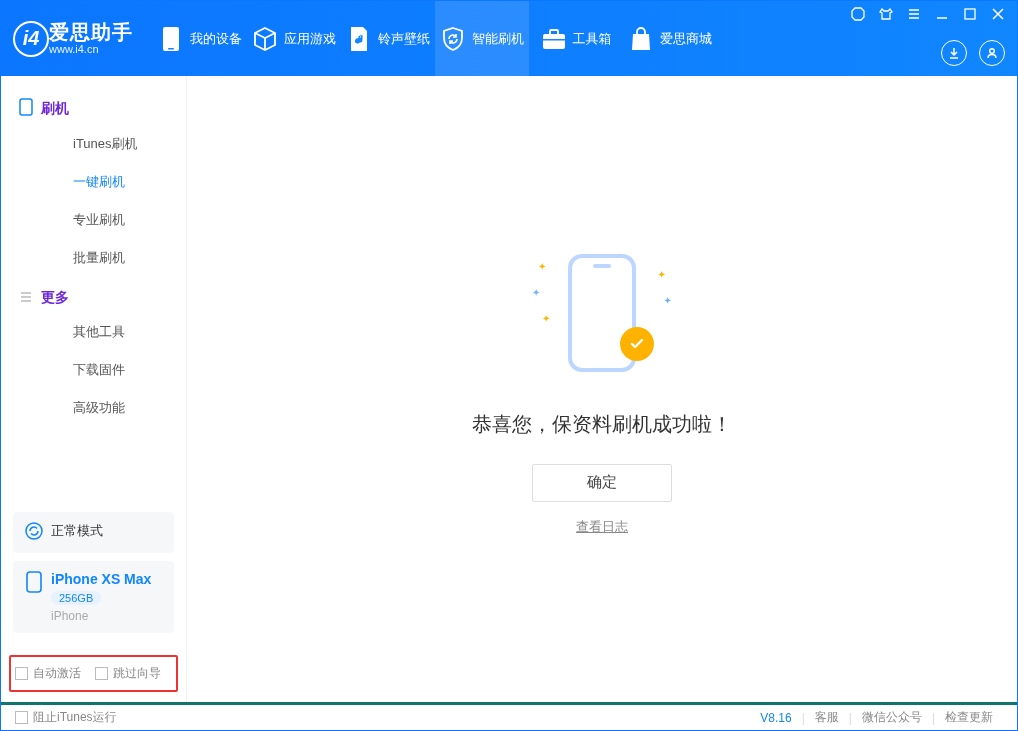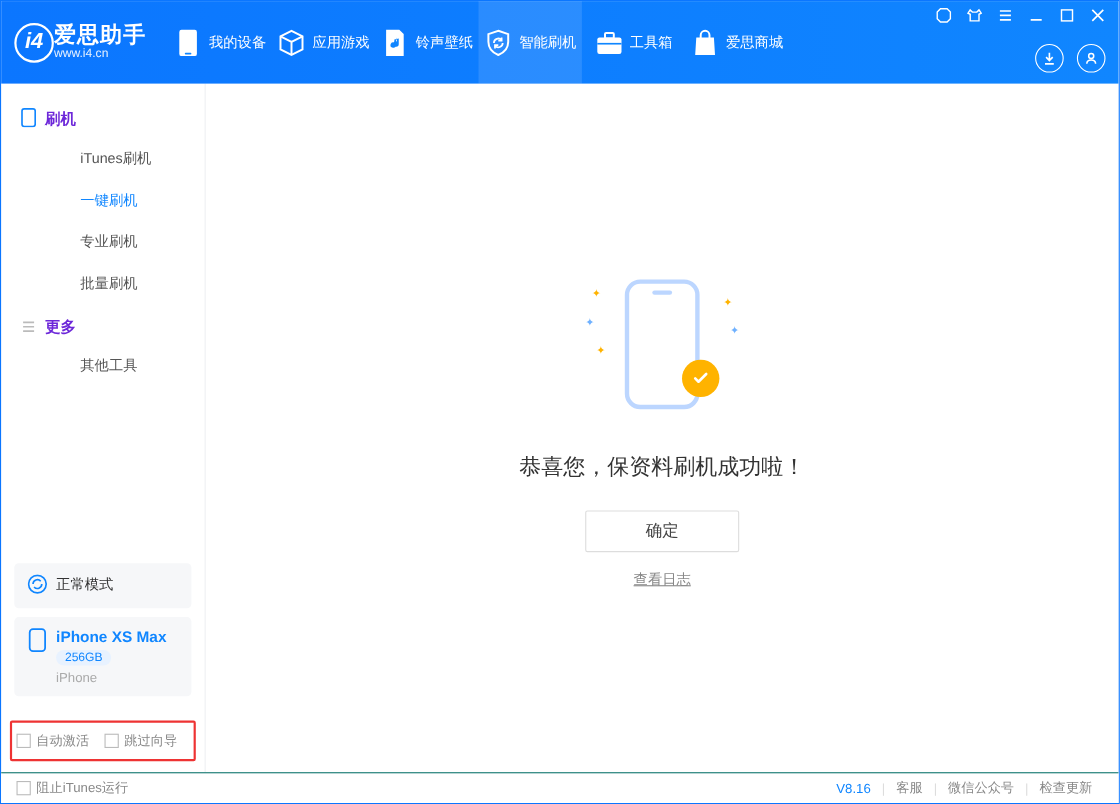--- a/index.html
+++ b/index.html
@@ -36,21 +36,21 @@
 .main { flex:1; position:relative; display:flex; flex-direction:column; align-items:center; justify-content:center; }
 .success-art { position:relative; width:140px; height:140px; margin-bottom: 28px; }
 .phone { position:absolute; left:50%; top:50%; transform:translate(-50%,-50%); width:68px; height:118px; border:4px solid #bcd6ff; border-radius:14px; background:#fff; }
 .phone::before { content:""; position:absolute; top:6px; left:50%; transform:translateX(-50%); width:18px; height:4px; background:#bcd6ff; border-radius:2px; }
 .badge-check { position:absolute; right:18px; bottom:22px; width:34px; height:34px; background:#ffb300; border-radius:50%; display:flex; align-items:center; justify-content:center; }
 .sparkle { position:absolute; color:#ffb300; font-size:10px; }
 .sp1 { left:6px; top:18px; } .sp2 { left:0; top:44px; color:#6fb1ff; } .sp3 { left:10px; top:70px; } .sp4 { right:6px; top:26px; } .sp5 { right:0px; top:52px; color:#6fb1ff; }
 .success-title { font-size:20px; color:#333; margin-bottom: 26px; }
 .ok-btn { width:140px; height:38px; border:1px solid #ddd; background:#fff; border-radius:2px; font-size:15px; color:#444; cursor:pointer; margin-bottom: 16px; }
 .log-link { font-size:13px; color:#888; cursor:pointer; text-decoration:underline; }
-.statusbar { position:absolute; left:0; right:0; bottom:0; height:28px; border-top:1px solid #0f766e; display:flex; align-items:center; padding:0 14px; font-size:12px; color:#888; background:#fff; }
+.statusbar { position:absolute; left:0; right:0; bottom:0; height:28px; border-top:3px solid #0f766e; display:flex; align-items:center; padding:0 14px; font-size:12px; color:#888; background:#fff; }
 .statusbar .spacer { flex:1; }
 .statusbar .link { color:#888; cursor:pointer; padding:0 10px; }
 .statusbar .sep { color:#ddd; }
 .statusbar .version { color:#1086ff; padding-right:10px; }
 </style>
 </head>
 <body>
 
 <div class="header">
   <div class="logo-area">
@@ -181,20 +181,22 @@
       <div class="side-item">专业刷机</div>
       <div class="side-item">批量刷机</div>
 
       <div class="side-group">
         <span><svg width="14" height="14" viewBox="0 0 14 14">
               <path d="M2 3h10M2 7h10M2 11h10" stroke="#bbb" stroke-width="1.5"></path>
             </svg></span>
         <span>更多</span>
       </div>
       <div class="side-item">其他工具</div>
+      <div class="side-item">下载固件</div>
+      <div class="side-item">高级功能</div>
     </div>
 
     <div class="device-cards">
       <div class="device-card">
         <span><svg width="18" height="18" viewBox="0 0 18 18">
               <circle cx="9" cy="9" r="8" fill="none" stroke="#1086ff" stroke-width="1.5"></circle>
               <path d="M5 9a4 4 0 017-2.6M13 9a4 4 0 01-7 2.6" fill="none" stroke="#1086ff" stroke-width="1.5"></path>
             </svg></span>
         <span style="color:#333;">正常模式</span>
       </div>

